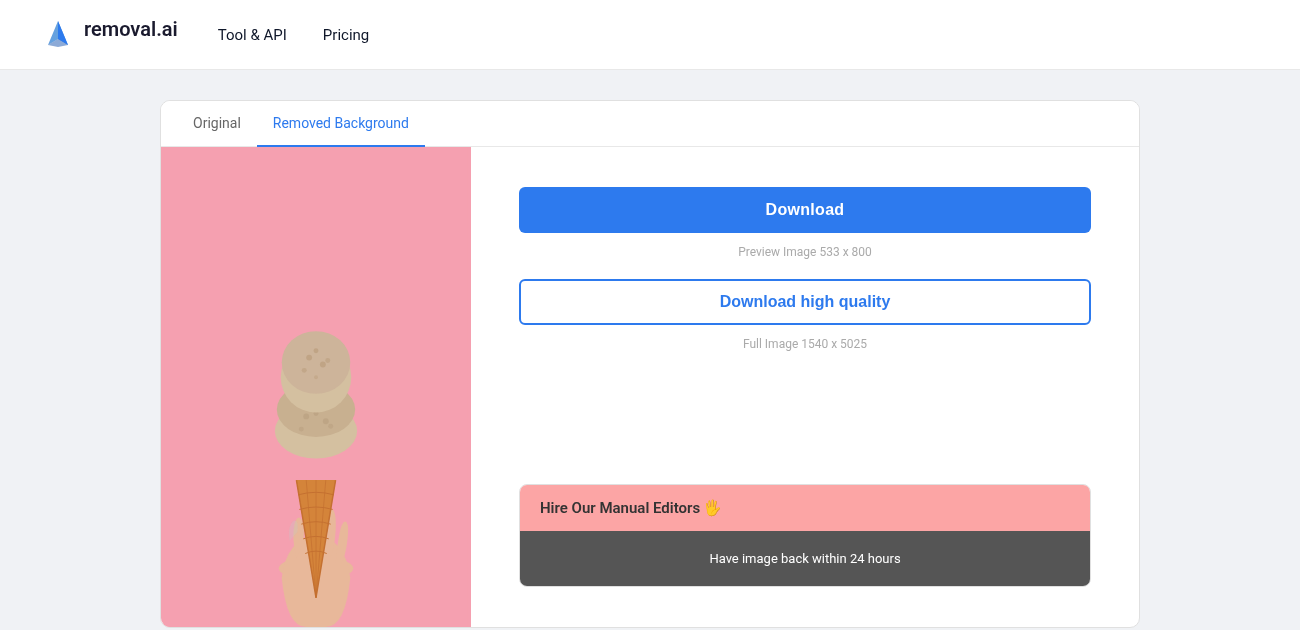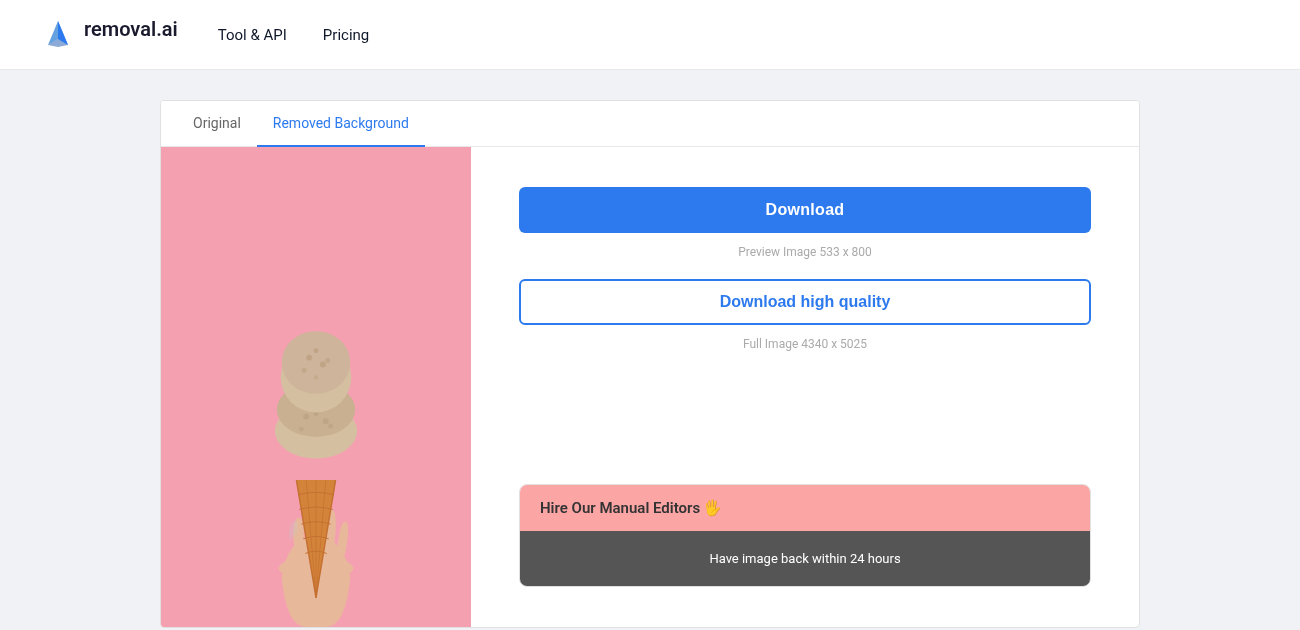--- a/index.html
+++ b/index.html
@@ -67,21 +67,21 @@
 
     
     .main {
       padding: 30px 160px;
       background: #f0f2f5;
     }
 
     
     .card {
       background: #fff;
-      border-radius: 4px;
+      border-radius: 10px;
       border: 1px solid #e0e0e0;
       overflow: hidden;
       display: flex;
       flex-direction: column;
     }
 
     
     .tabs {
       display: flex;
       padding: 0 16px;
@@ -278,21 +278,21 @@
           <circle cx="155" cy="235" r="2" fill="#b89a78" opacity="0.4"></circle>
         </svg>
       </div>
 
       <div class="right-panel">
 
         <button class="download-btn">Download</button>
         <div class="image-meta">Preview Image   533 x 800</div>
 
         <button class="download-hq-btn">Download high quality</button>
-        <div class="image-meta">Full Image   4340 x 5025</div>
+        <div class="image-meta">Full Image   1540 x 5025</div>
 
         <div class="spacer"></div>
 
         <div class="hire-card">
           <div class="hire-card-top">
             <span>Hire Our Manual Editors 🖐</span>
           </div>
           <div class="hire-card-bottom">Have image back within 24 hours</div>
         </div>
 

